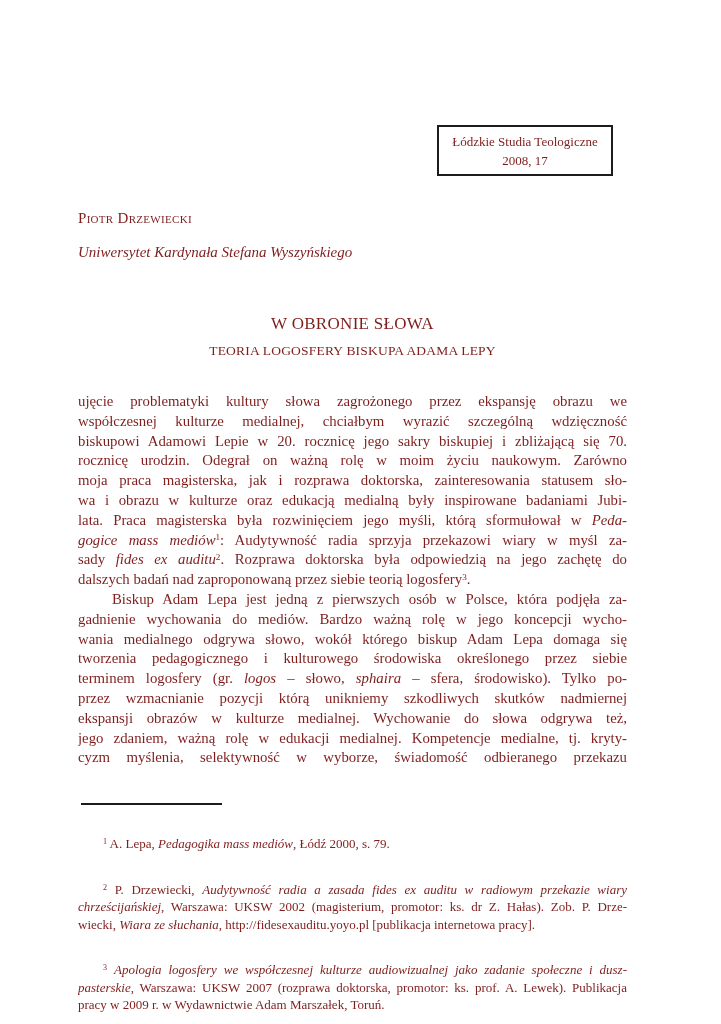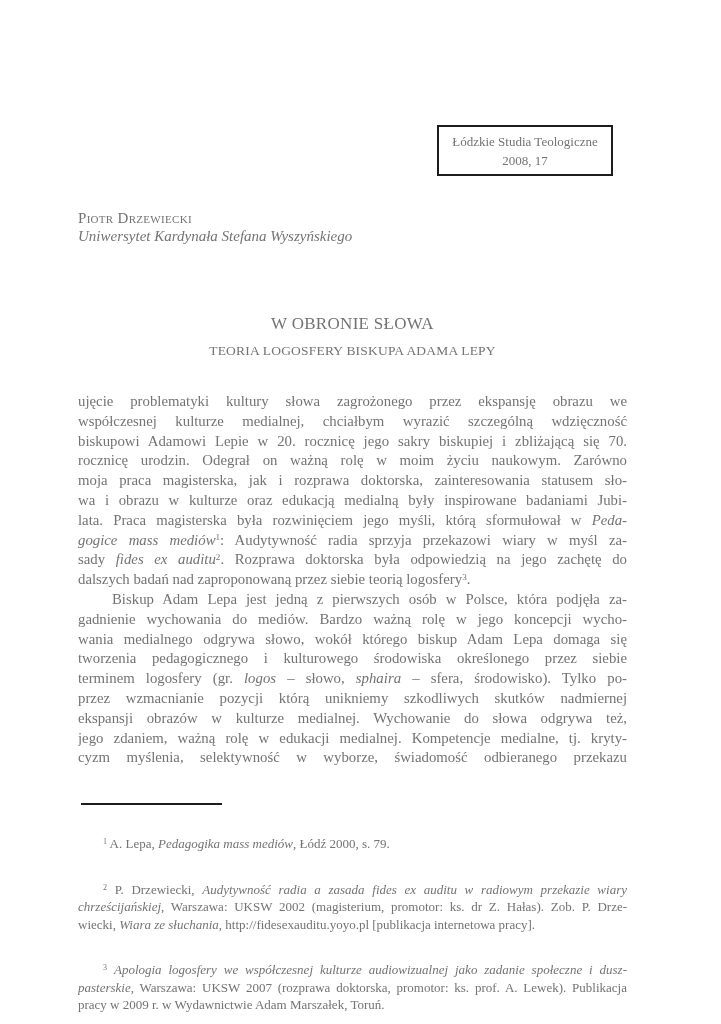--- a/index.html
+++ b/index.html
@@ -1,35 +1,35 @@
 <!DOCTYPE html>
 <html lang="pl"><head>
 <meta charset="utf-8">
 <style>
   html,body{margin:0;padding:0;background:#ffffff;}
   .page{
     position:relative;
     width:721px;height:1024px;
     background:#ffffff;
-    color:#737373;
+    color:#7f1d1d;
     font-family:"Liberation Serif", serif;
     overflow:hidden;
   }
   
   .journal-box{
     position:absolute;left:437px;top:125px;
     width:172px;height:47px;
     border:2px solid #1c1c1c;
     display:flex;flex-direction:column;justify-content:center;align-items:center;
     font-size:13px;line-height:19px;text-align:center;
   }
   
   .author{position:absolute;left:78px;top:210px;font-size:15px;line-height:17.6px;}
   .author-name{font-variant:small-caps;letter-spacing:.3px;}
-  .author-affiliation,.author-city{font-style:italic;}
+  .author-affiliation,.author-city{font-style:italic;margin-top:16px;}
   
   .heading{position:absolute;left:78px;top:314px;width:549px;text-align:center;}
   .heading-title{font-size:17px;letter-spacing:.3px;}
   .heading-subtitle{font-size:13.5px;margin-top:9px;letter-spacing:.2px;}
   
   .body-text{position:absolute;left:78px;top:393px;width:549px;font-size:14.8px;}
   .body-text .line{height:19.8px;}
   .body-text .line.ind{padding-left:34px;}
   
   .line{overflow:hidden;text-align:left;white-space:normal;}

